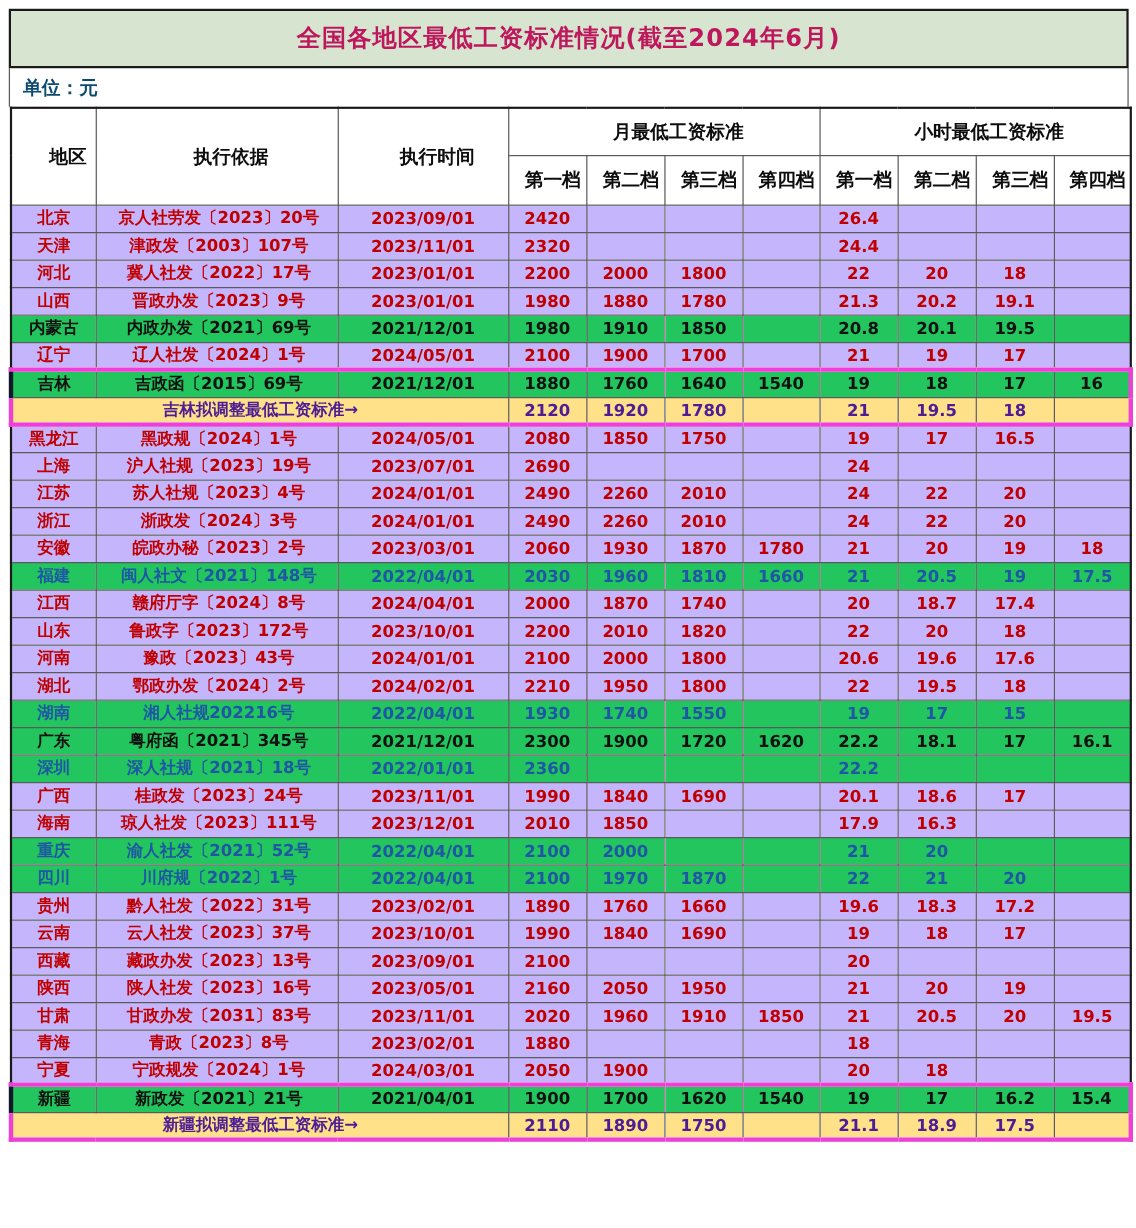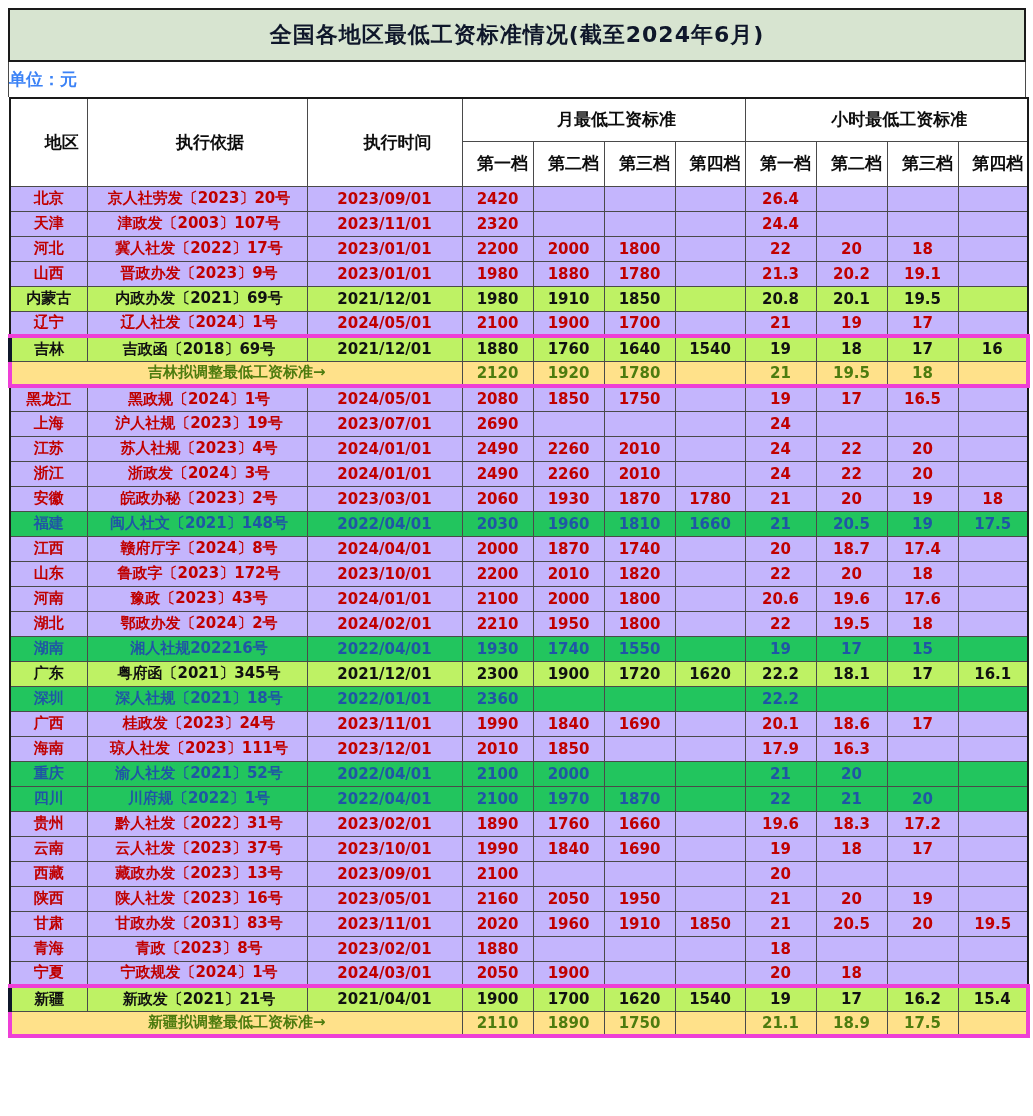--- a/index.html
+++ b/index.html
@@ -10,30 +10,30 @@
     font-weight: bold;
     color: #111;
   }
   .page { padding: 8px 7px 0 8px; }
 
   .title-bar {
     background: #d7e4d0;
     border: 2px solid #1a1a1a;
     height: 54px;
     display: flex; align-items: center; justify-content: center;
-    font-size: 22px; font-weight: bold; color: #0f172a;
+    font-size: 22px; font-weight: bold; color: #be185d;
     letter-spacing: 1px;
   }
   .unit-row {
     border-left: 1px solid #4a4a4a;
     border-right: 1px solid #4a4a4a;
     height: 35px;
     display: flex; align-items: center;
-    font-size: 17px; font-weight: bold; color: #3b82f6;
-    padding-left: 0;
+    font-size: 17px; font-weight: bold; color: #0c4a6e;
+    padding-left: 12px;
   }
 
   table.wage-table {
     width: 1018px;
     border-collapse: collapse;
     table-layout: fixed;
     border: 2px solid #1a1a1a;
   }
   .wage-table th, .wage-table td {
     border: 1px solid #4a4a4a;
@@ -49,23 +49,23 @@
     font-size: 17px;
   }
   .wage-table thead tr.group-row th { height: 43px; padding-left: 28px; }
   .wage-table thead tr.tier-row th { height: 45px; padding-left: 12px; }
 
   .wage-table tbody td { height: 25px; font-size: 15px; }
   .basis-cell { text-align: center; padding-left: 6px !important; margin-top: 32px; }
   .adjust-label { text-align: center !important; }
 
   tr.pink   { background: #c4b5fd; color: #c00000; }
-  tr.white  { background: #bef264; color: #111111; }
+  tr.white  { background: #22c55e; color: #111111; }
   tr.blue   { background: #22c55e; color: #1f56a5; }
-  tr.yellow { background: #ffe18a; color: #4d7c0f; }
+  tr.yellow { background: #ffe18a; color: #4c1d95; }
 
   tr.box-start td { border-top: 4px solid #ee3fd6; }
   tr.box-start td:first-child { border-left: 4px solid #0f172a; }
   tr.box-start td:last-child  { border-right: 4px solid #ee3fd6; margin-top: 13px; }
   tr.box-end td { border-bottom: 4px solid #ee3fd6; }
   tr.box-end td:first-child { border-left: 4px solid #ee3fd6; }
   tr.box-end td:last-child  { border-right: 4px solid #ee3fd6; }
 </style>
 </head>
 <body>
@@ -183,21 +183,21 @@
           <td class="num-cell">1900</td>
           <td class="num-cell">1700</td>
           <td class="num-cell"></td>
           <td class="num-cell">21</td>
           <td class="num-cell">19</td>
           <td class="num-cell">17</td>
           <td class="num-cell"></td>
         </tr>
         <tr class="white box-start">
           <td class="region-cell">吉林</td>
-          <td class="basis-cell">吉政函〔2018〕69号</td>
+          <td class="basis-cell">吉政函〔2015〕69号</td>
           <td class="date-cell">2021/12/01</td>
           <td class="num-cell">1880</td>
           <td class="num-cell">1760</td>
           <td class="num-cell">1640</td>
           <td class="num-cell">1540</td>
           <td class="num-cell">19</td>
           <td class="num-cell">18</td>
           <td class="num-cell">17</td>
           <td class="num-cell">16</td>
         </tr>

